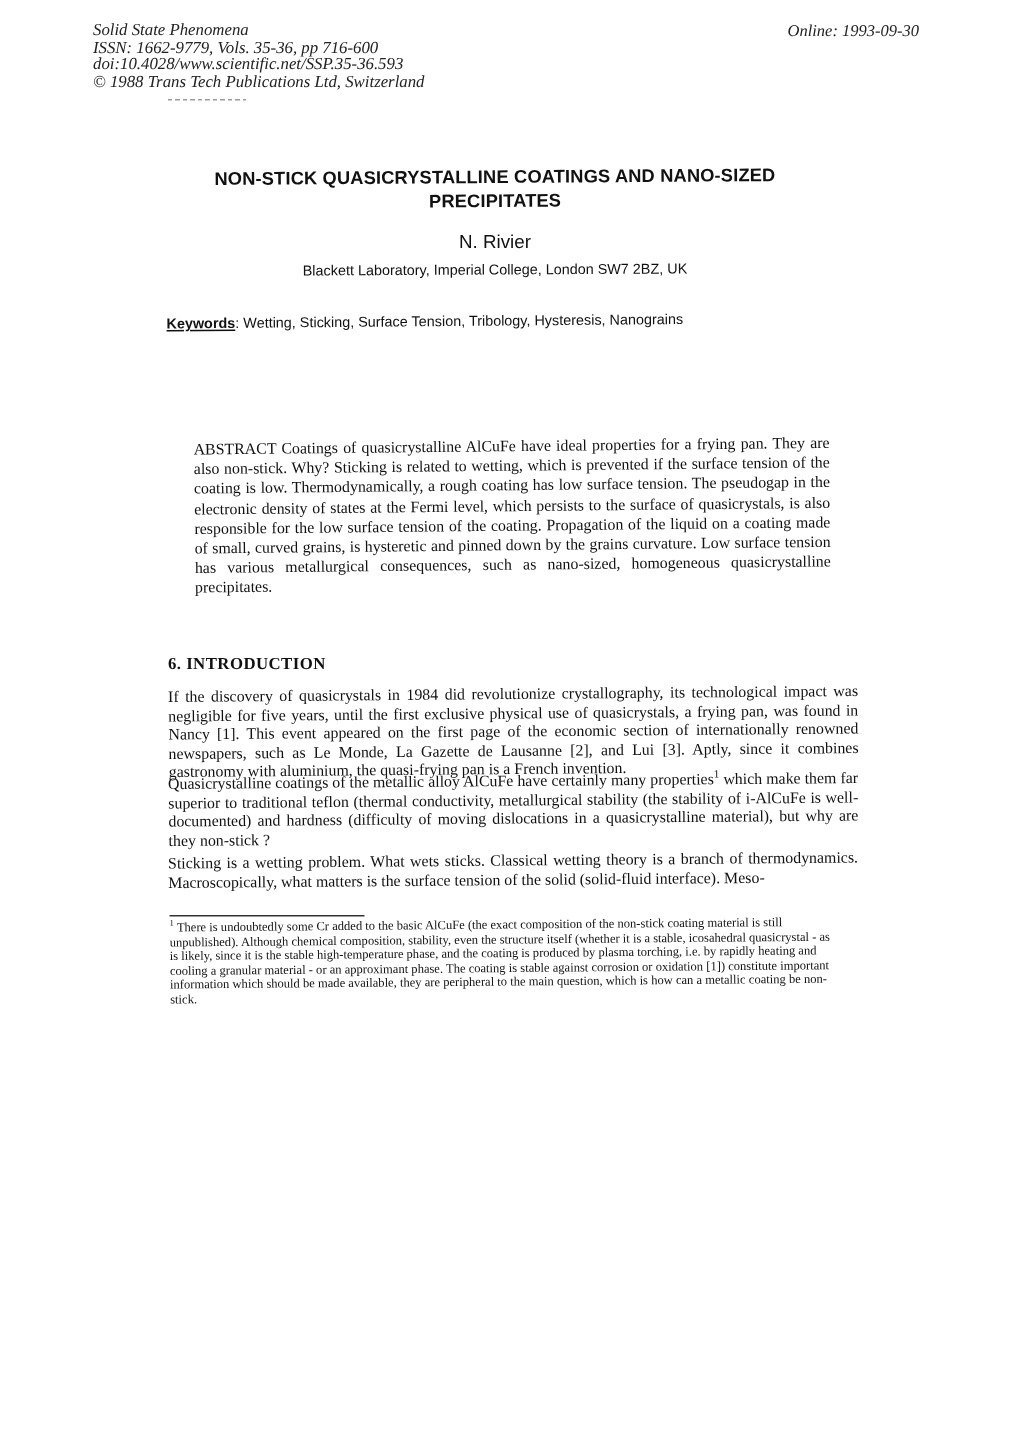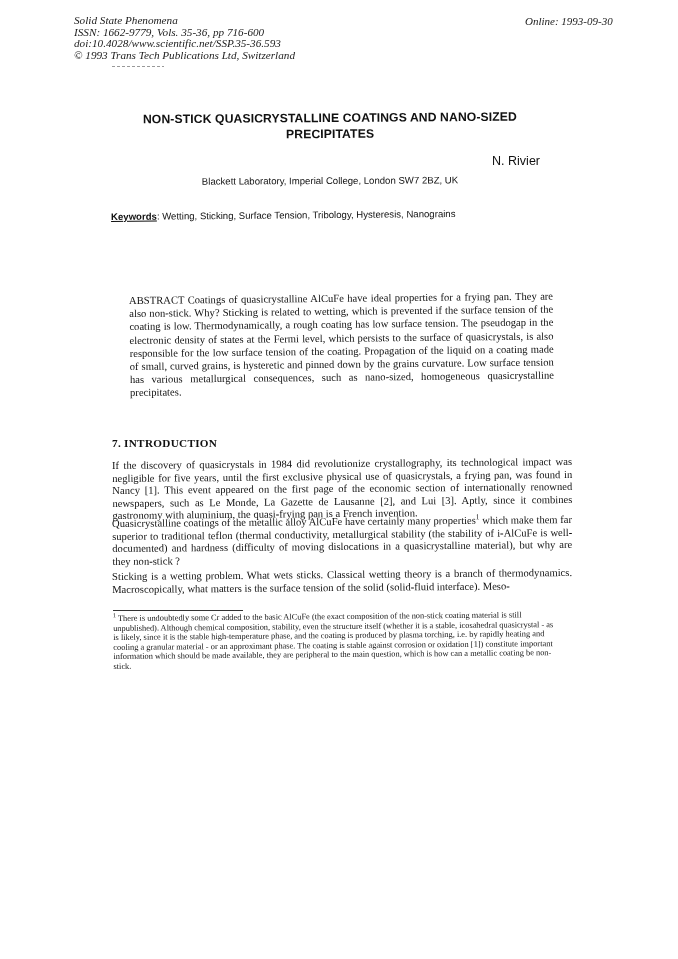--- a/index.html
+++ b/index.html
@@ -1,60 +1,60 @@
 <!DOCTYPE html>
 <html><head>
 <meta charset="utf-8">
 <style>
   html, body { margin: 0; padding: 0; background: #ffffff; }
   body { width: 678px; height: 959px; position: relative; overflow: hidden; color: #111; }
-  .hdr { position: absolute; left: 62px; top: 15px; font-family: "Liberation Serif", serif; font-style: italic; font-size: 11.2px; line-height: 11.5px; color: #222; margin-left: 12px; }
+  .hdr { position: absolute; left: 62px; top: 15px; font-family: "Liberation Serif", serif; font-style: italic; font-size: 11.2px; line-height: 11.5px; color: #222; }
   .online { position: absolute; left: 525px; top: 15px; font-family: "Liberation Serif", serif; font-style: italic; font-size: 11px; color: #222; }
   .smudge { position: absolute; left: 112px; top: 66px; width: 52px; height: 1px; background: repeating-linear-gradient(90deg,#999 0 3px,#fff 3px 5px); }
   .title { position: absolute; left: 120px; top: 110px; width: 420px; text-align: center; font-family: "Liberation Sans", sans-serif; font-weight: bold; font-size: 12.2px; line-height: 16px; letter-spacing: 0.1px; color: #111; transform: rotate(-0.4deg); }
-  .author { position: absolute; left: 120px; top: 154px; width: 420px; text-align: right; font-family: "Liberation Sans", sans-serif; font-size: 12.5px; color: #111; }
+  .author { position: absolute; left: 120px; top: 154px; width: 420px; text-align: center; font-family: "Liberation Sans", sans-serif; font-size: 12.5px; color: #111; }
   .affil { position: absolute; left: 120px; top: 175px; width: 420px; text-align: center; font-family: "Liberation Sans", sans-serif; font-size: 9.6px; color: #111; transform: rotate(-0.3deg); }
   .kw { position: absolute; left: 111px; top: 211px; font-family: "Liberation Sans", sans-serif; font-size: 9.6px; color: #111; transform: rotate(-0.5deg); transform-origin: left; }
   .kw .kwl { text-decoration: underline; font-weight: bold; }
   .abstract { position: absolute; left: 129px; top: 294px; width: 424px; font-family: "Liberation Serif", serif; font-size: 10.6px; line-height: 13.2px; text-align: justify; color: #111; transform: rotate(-0.6deg); transform-origin: left top; }
   .sec { position: absolute; left: 112px; top: 437px; font-family: "Liberation Serif", serif; font-weight: bold; font-size: 11.2px; letter-spacing: 0.3px; color: #111; }
   .para { position: absolute; left: 112px; width: 460px; font-family: "Liberation Serif", serif; font-size: 10.6px; line-height: 12.6px; text-align: justify; color: #111; transform: rotate(-0.5deg); transform-origin: left top; }
   .p1 { top: 460px; }
   .p2 { top: 518px; }
   .p3 { top: 571px; }
   .fnrule { position: absolute; left: 113px; top: 610px; width: 130px; height: 1px; background: #333; }
   .fn { position: absolute; left: 113px; top: 614px; width: 445px; font-family: "Liberation Serif", serif; font-size: 8.4px; line-height: 9.6px; color: #111; transform: rotate(-0.5deg); transform-origin: left top; }
   sup { font-size: 70%; line-height: 0; }
 </style>
 </head>
 <body>
 
 <div class="hdr">
   <div>Solid State Phenomena</div>
   <div>ISSN: 1662-9779, Vols. 35-36, pp 716-600</div>
   <div>doi:10.4028/www.scientific.net/SSP.35-36.593</div>
-  <div>© 1993 Trans Tech Publications Ltd, Switzerland</div>
+  <div>© 1988 Trans Tech Publications Ltd, Switzerland</div>
 </div>
 <div class="online">Online: 1993-09-30</div>
 <div class="smudge"></div>
 
 <div class="title">
   <div>NON-STICK QUASICRYSTALLINE COATINGS AND NANO-SIZED</div>
   <div>PRECIPITATES</div>
 </div>
 <div class="author">N. Rivier</div>
 <div class="affil">Blackett Laboratory, Imperial College, London SW7 2BZ, UK</div>
 
 <div class="kw">
   <span class="kwl">Keywords</span><span>: Wetting, Sticking, Surface Tension, Tribology, Hysteresis, Nanograins</span>
 </div>
 
 <div class="abstract">ABSTRACT Coatings of quasicrystalline AlCuFe have ideal properties for a frying pan. They are also non-stick. Why? Sticking is related to wetting, which is prevented if the surface tension of the coating is low. Thermodynamically, a rough coating has low surface tension. The pseudogap in the electronic density of states at the Fermi level, which persists to the surface of quasicrystals, is also responsible for the low surface tension of the coating. Propagation of the liquid on a coating made of small, curved grains, is hysteretic and pinned down by the grains curvature. Low surface tension has various metallurgical consequences, such as nano-sized, homogeneous quasicrystalline precipitates.</div>
 
-<div class="sec">7.  INTRODUCTION</div>
+<div class="sec">6.  INTRODUCTION</div>
 
 <div class="para p1">If the discovery of quasicrystals in 1984 did revolutionize crystallography, its technological impact was negligible for five years, until the first exclusive physical use of quasicrystals, a frying pan, was found in Nancy [1]. This event appeared on the first page of the economic section of internationally renowned newspapers, such as Le Monde, La Gazette de Lausanne [2], and Lui [3]. Aptly, since it combines gastronomy with aluminium, the quasi-frying pan is a French invention.</div>
 <div class="para p2">
   <span>Quasicrystalline coatings of the metallic alloy AlCuFe have certainly many properties</span><sup>1</sup><span> which make them far superior to traditional teflon (thermal conductivity, metallurgical stability (the stability of i-AlCuFe is well-documented) and hardness (difficulty of moving dislocations in a quasicrystalline material), but why are they non-stick ?</span>
 </div>
 <div class="para p3">Sticking is a wetting problem. What wets sticks. Classical wetting theory is a branch of thermodynamics. Macroscopically, what matters is the surface tension of the solid (solid-fluid interface). Meso-</div>
 
 <div class="fnrule"></div>
 <div class="fn">
   <sup>1</sup><span> There is undoubtedly some Cr added to the basic AlCuFe (the exact composition of the non-stick coating material is still unpublished). Although chemical composition, stability, even the structure itself (whether it is a stable, icosahedral quasicrystal - as is likely, since it is the stable high-temperature phase, and the coating is produced by plasma torching, i.e. by rapidly heating and cooling a granular material - or an approximant phase. The coating is stable against corrosion or oxidation [1]) constitute important information which should be made available, they are peripheral to the main question, which is how can a metallic coating be non-stick.</span>

